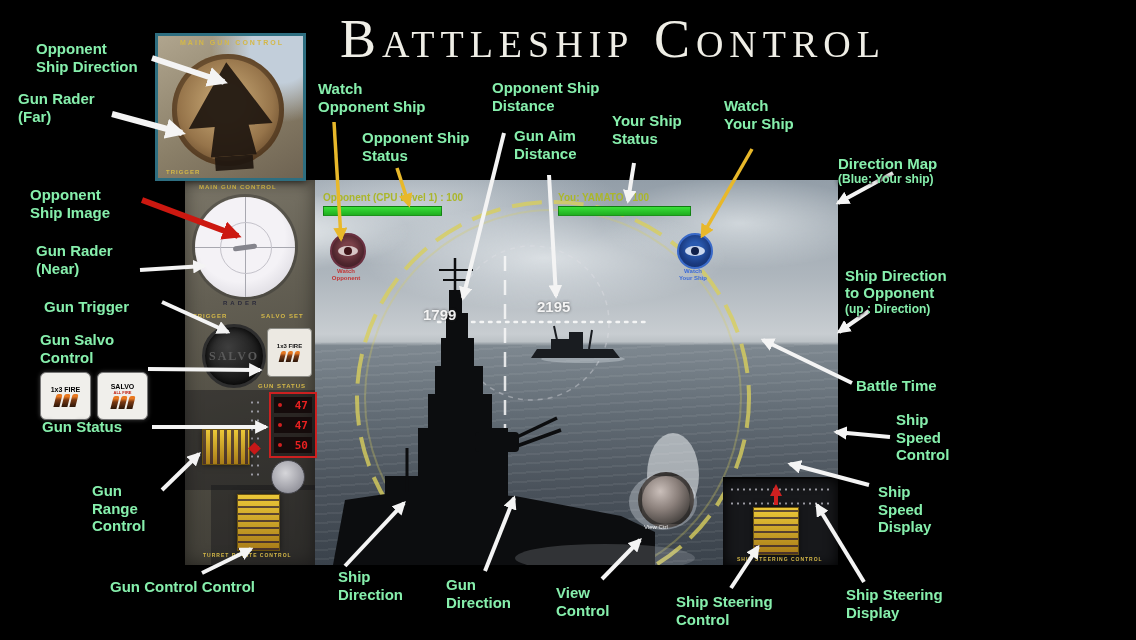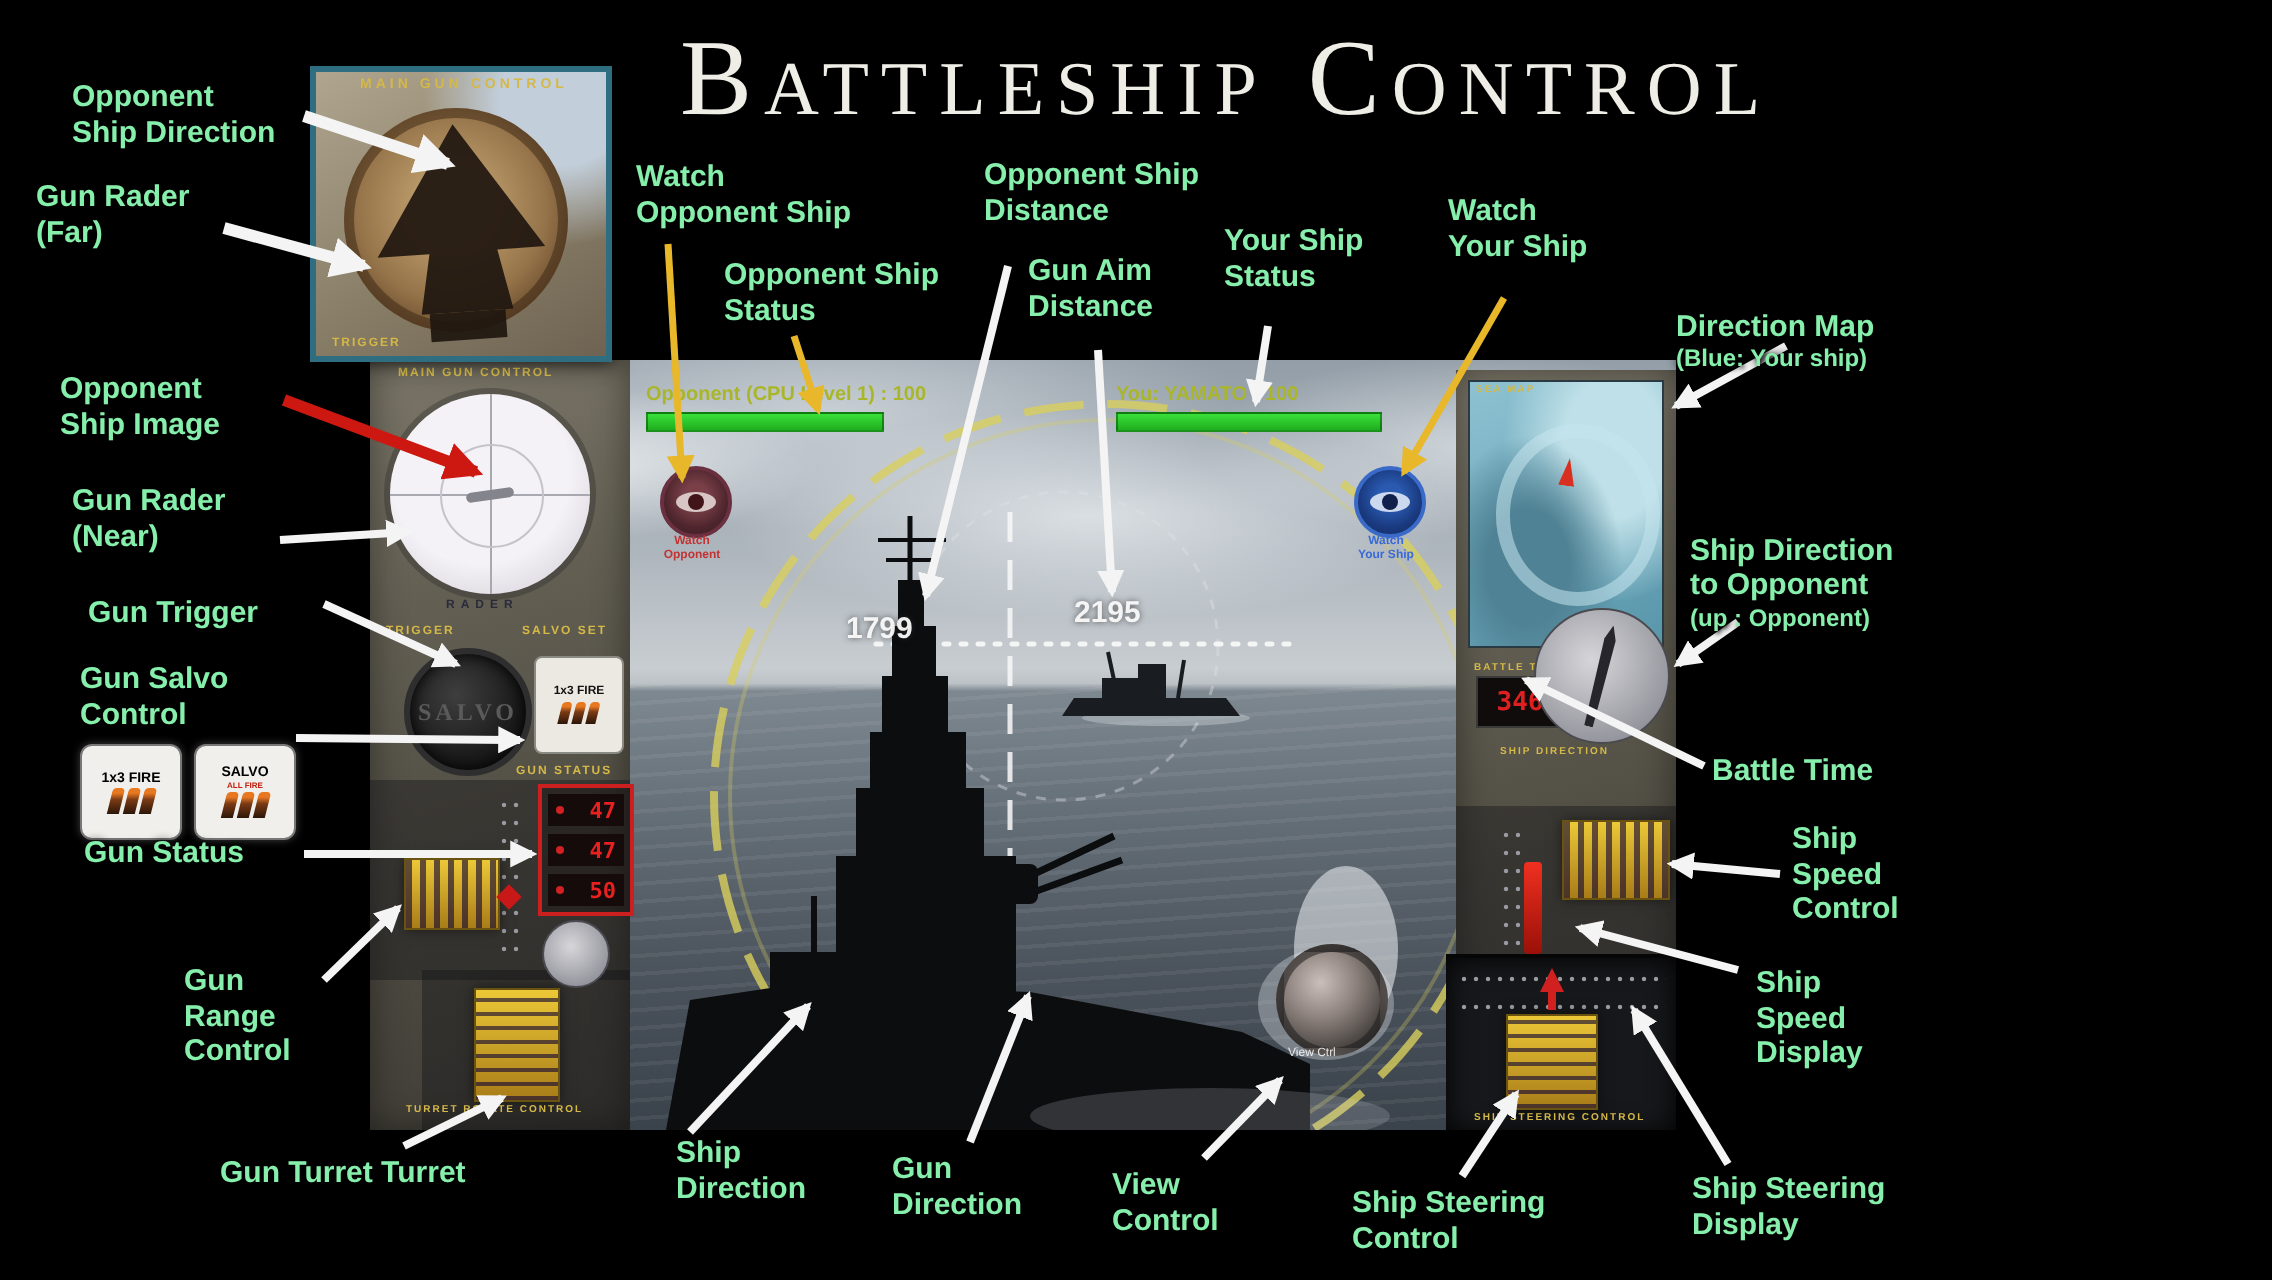--- a/index.html
+++ b/index.html
@@ -255,37 +255,20 @@
         </div>
       </div>
       <div class="dots" style="left:64px;top:218px;width:12px;height:82px;"></div>
       <div class="red-diamond" style="left:65px;top:264px;"></div>
       <div class="gold-v" style="left:17px;top:249px;width:46px;height:34px;"></div>
       <div class="gray-dial" style="left:86px;top:280px;width:32px;height:32px;"></div>
       <div class="gold-h" style="left:52px;top:314px;width:41px;height:55px;"></div>
       <div class="tinytext" style="left:18px;top:372px;font-size:5px;">TURRET ROTATE CONTROL</div>
     </div>
 
-    <div class="panel" style="left:543px;top:5px;width:110px;height:380px;">
-      <div class="darksec" style="left:0;top:218px;width:110px;height:162px;"></div>
-      <div class="map" style="left:6px;top:5px;width:96px;height:132px;">
-        <div class="tinytext" style="left:3px;top:1px;font-size:5px;">SEA MAP</div>
-        <div class="map-ring"></div>
-        <div class="map-marker" style="left:44px;top:38px;"></div>
-      </div>
-      <div class="tinytext" style="left:9px;top:146px;font-size:5px;">BATTLE TIME</div>
-      <div class="time-display" style="left:10px;top:153px;width:42px;height:24px;">346</div>
-      <div class="gray-dial" style="left:39px;top:119px;width:66px;height:66px;">
-        <div class="ship-sil"></div>
-      </div>
-      <div class="tinytext" style="left:22px;top:188px;font-size:5px;">SHIP DIRECTION</div>
-      <div class="dots" style="left:22px;top:228px;width:10px;height:80px;"></div>
-      <div class="gold-v" style="left:53px;top:225px;width:52px;height:38px;"></div>
-      <div class="red-bar" style="left:34px;top:246px;width:9px;height:46px;"></div>
-    </div>
 
     <div class="steer-panel" style="left:538px;top:297px;width:115px;height:88px;">
       <div class="dots" style="left:6px;top:6px;width:104px;height:8px;"></div>
       <div class="dots" style="left:6px;top:20px;width:104px;height:6px;"></div>
       <div class="red-pointer" style="left:47px;top:5px;"></div>
       <div class="red-stem" style="left:51px;top:16px;height:10px;"></div>
       <div class="gold-h" style="left:30px;top:28px;width:44px;height:46px;"></div>
       <div class="tinytext" style="left:14px;top:77px;font-size:5px;">SHIP STEERING CONTROL</div>
     </div>
 
@@ -377,41 +360,41 @@
           <span class="shell"></span>
           <span class="shell"></span>
       </span>
     </div>
   </div>
 
   <div class="lbl" style="left:42px;top:418px;">Gun Status</div>
   <div class="lbl" style="left:92px;top:482px;">Gun
 Range
 Control</div>
-  <div class="lbl" style="left:110px;top:578px;">Gun Turret Turret</div>
+  <div class="lbl" style="left:110px;top:578px;">Gun Control Control</div>
   <div class="lbl" style="left:318px;top:80px;">Watch
 Opponent Ship</div>
   <div class="lbl" style="left:362px;top:129px;">Opponent Ship
 Status</div>
   <div class="lbl" style="left:492px;top:79px;">Opponent Ship
 Distance</div>
   <div class="lbl" style="left:514px;top:127px;">Gun Aim
 Distance</div>
   <div class="lbl" style="left:612px;top:112px;">Your Ship
 Status</div>
   <div class="lbl" style="left:724px;top:97px;">Watch
 Your Ship</div>
   <div class="lbl" style="left:838px;top:137px;">
     <span>Direction Map</span>
     <span class="lbl-sub">(Blue: Your ship)</span>
   </div>
   <div class="lbl" style="left:845px;top:249px;">
     <span>Ship Direction
 to Opponent</span>
-    <span class="lbl-sub">(up : Opponent)</span>
+    <span class="lbl-sub">(up : Direction)</span>
   </div>
   <div class="lbl" style="left:856px;top:377px;">Battle Time</div>
   <div class="lbl" style="left:896px;top:411px;">Ship
 Speed
 Control</div>
   <div class="lbl" style="left:878px;top:483px;">Ship
 Speed
 Display</div>
   <div class="lbl" style="left:846px;top:586px;">Ship Steering
 Display</div>

